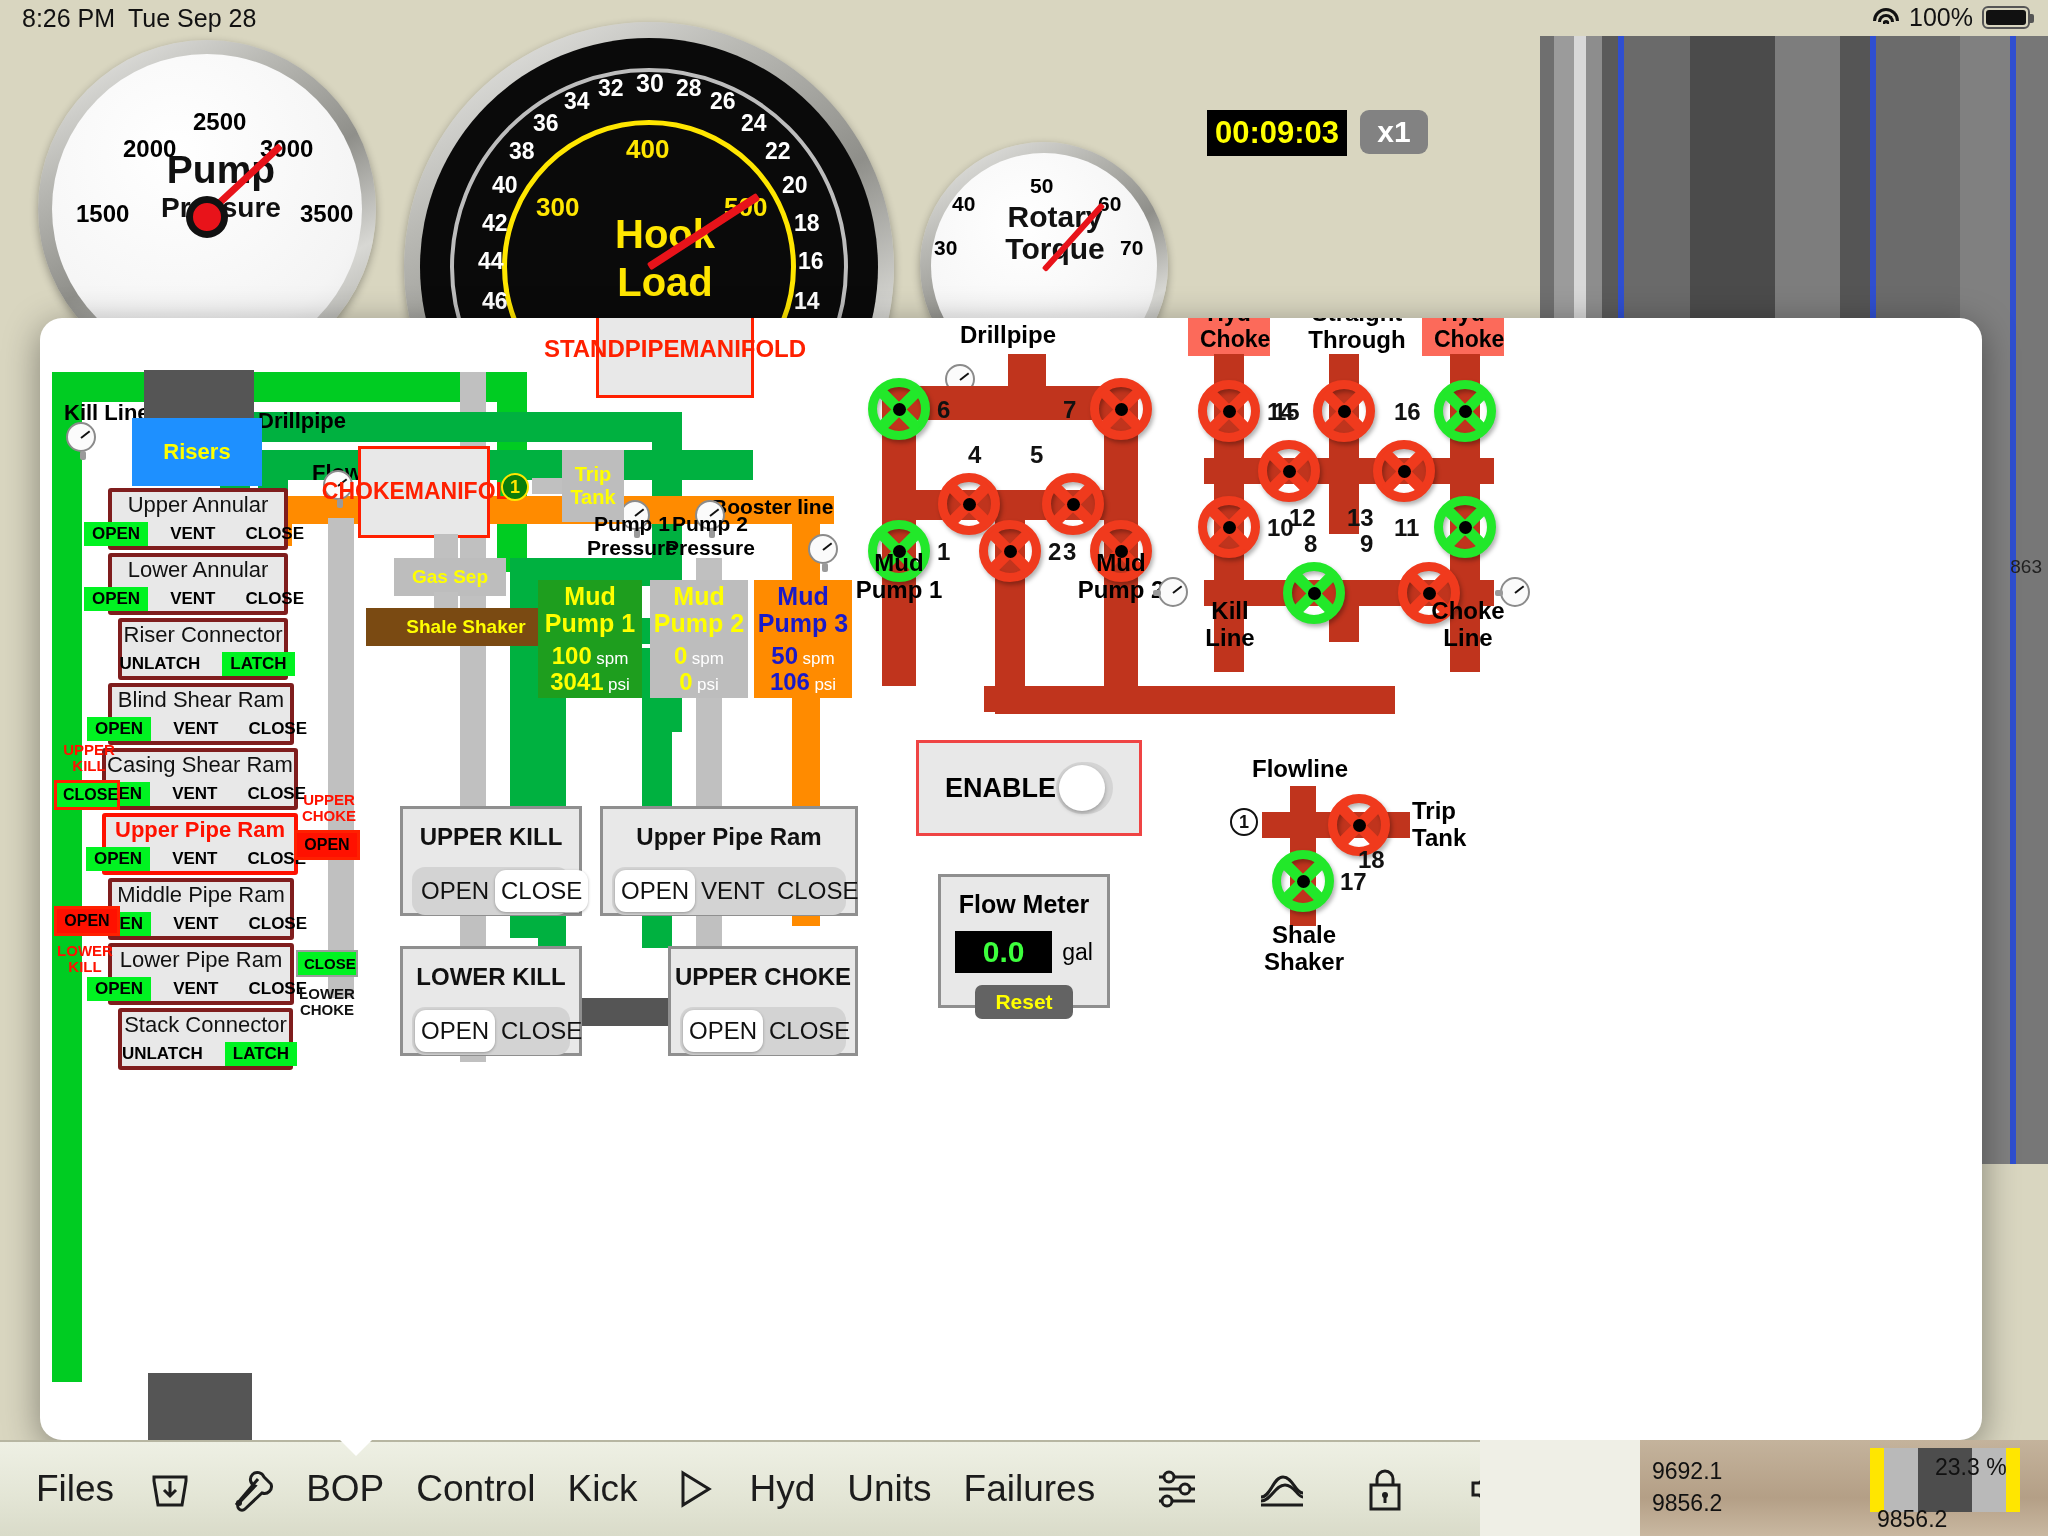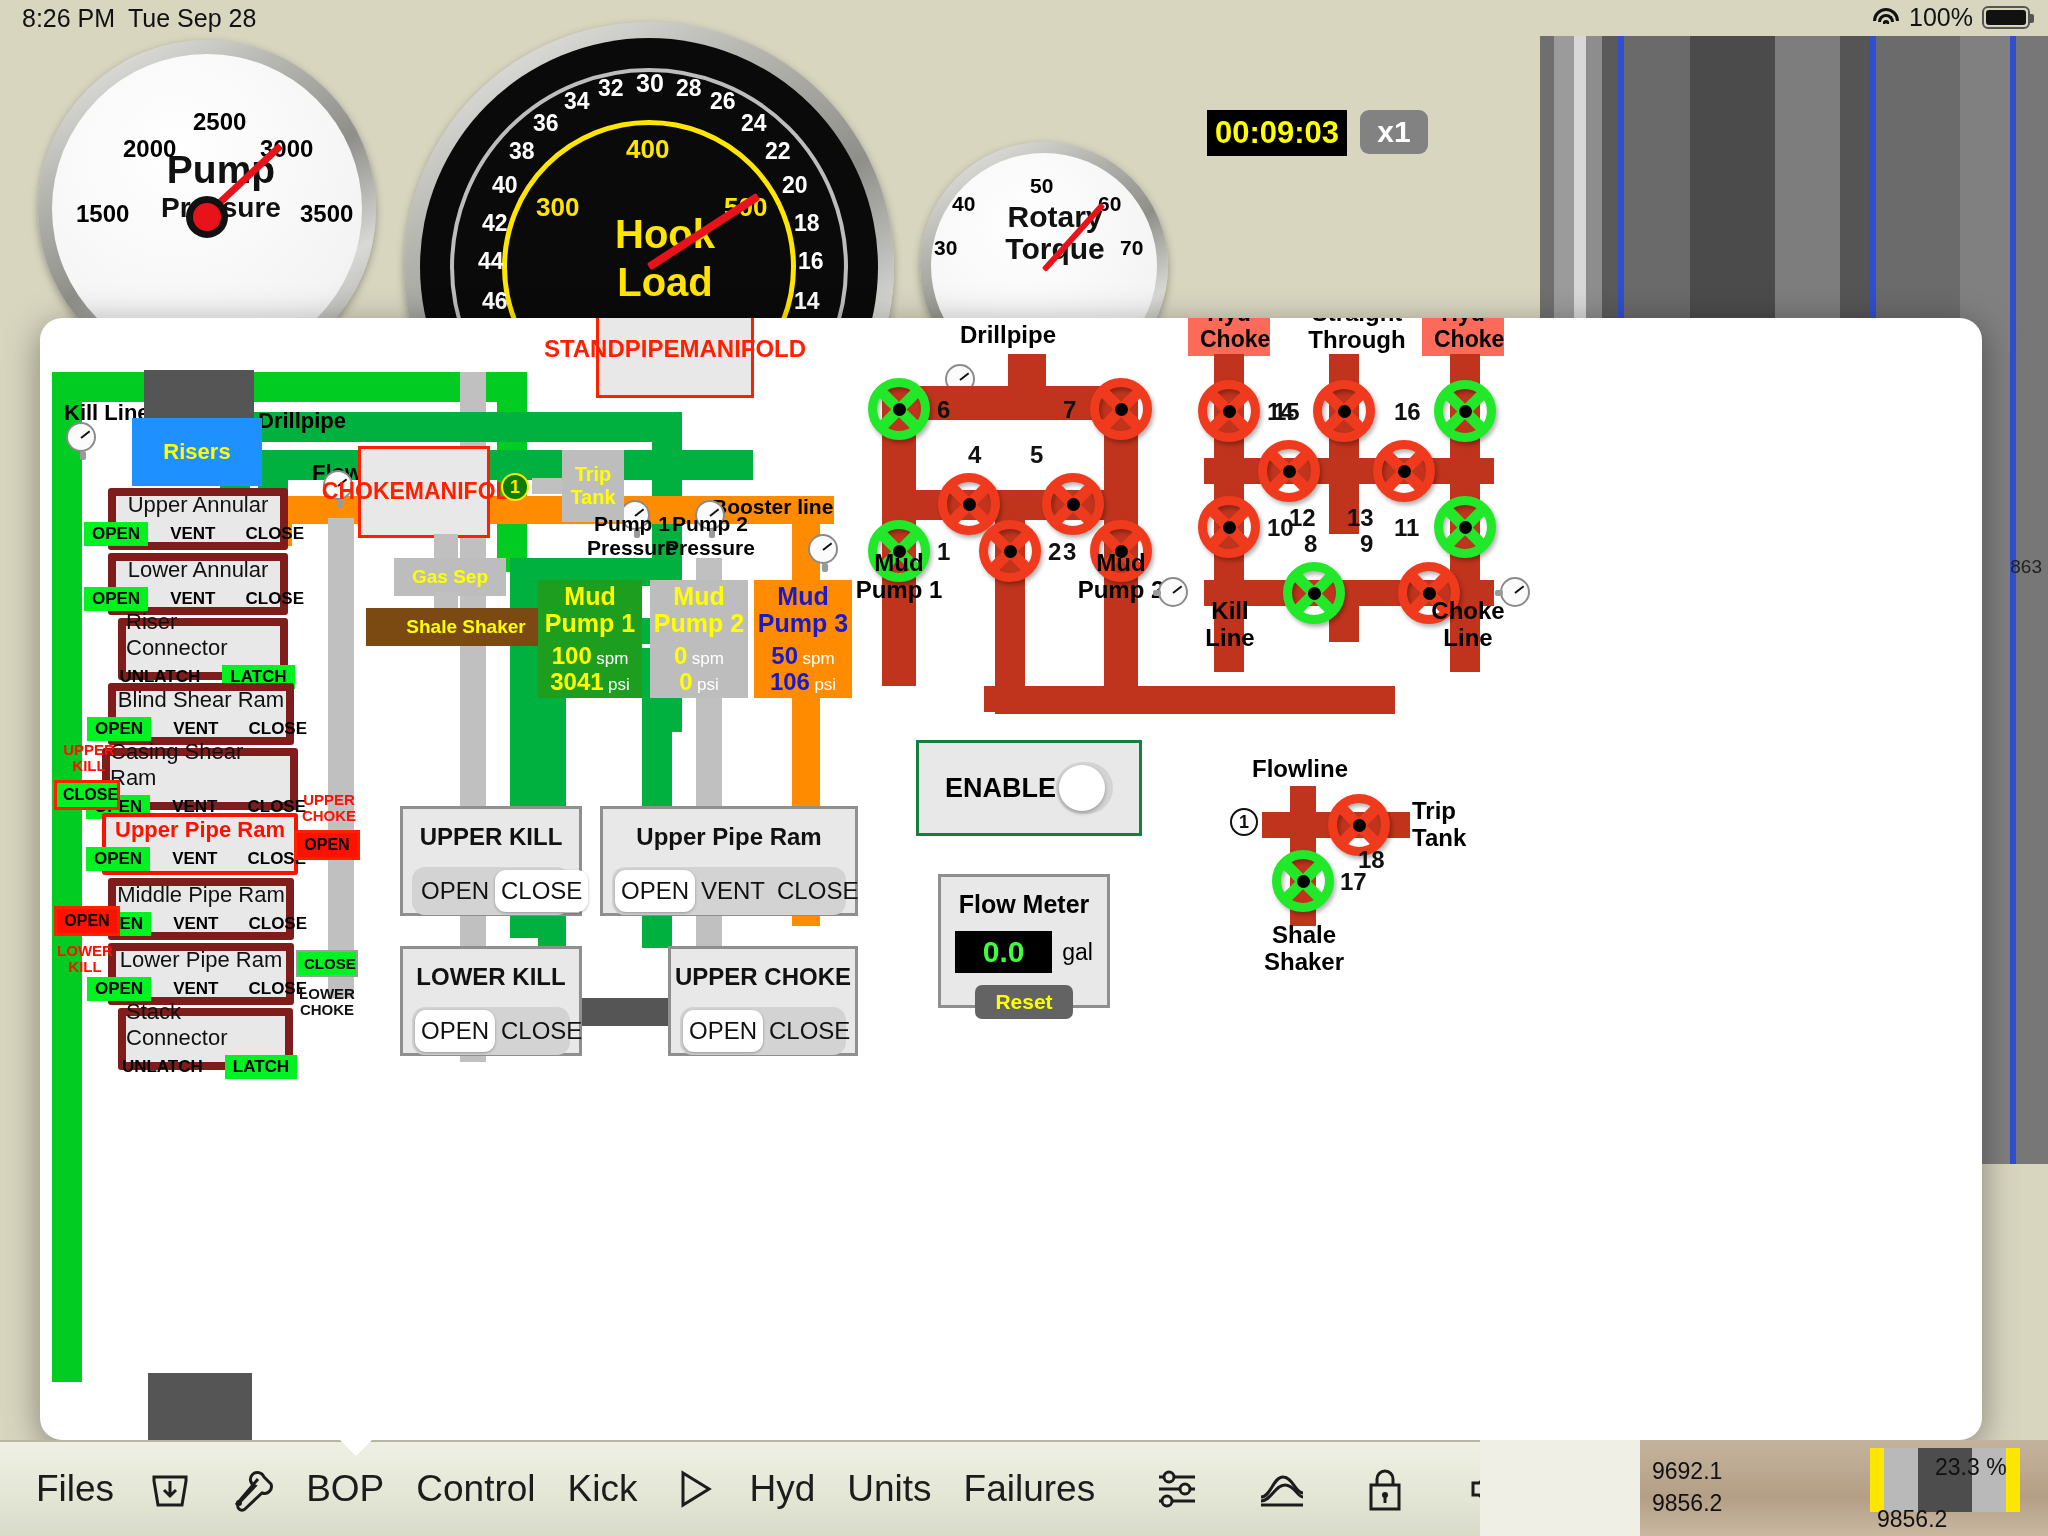--- a/index.html
+++ b/index.html
@@ -80,21 +80,21 @@
   
   .mini-g { position:absolute; width:30px; height:30px; border-radius:50%;
             background:#fbfbfb; border:2.5px solid #8b8b8b; }
   .mini-g::before{ content:""; position:absolute; left:50%; top:50%; width:11px; height:2px; background:#111;
                    transform-origin:0 50%; transform:rotate(-38deg);}
   .mini-g::after{ content:""; position:absolute; left:-7px; top:11px; width:8px; height:6px;
                   background:#9a9a9a; border-radius:2px;}
   .mini-g.stem::after{ left:12px; top:27px; width:6px; height:9px; }
 
   
-  .stackrow { position:absolute; background:#e8e8e8; border:8px solid #7f1d1d; border-radius:3px;
+  .stackrow { position:absolute; background:#e8e8e8; border:4px solid #7f1d1d; border-radius:3px;
               display:flex; flex-direction:column; align-items:center; justify-content:center; }
   .stackrow .title { font-size:22px; color:#111; margin-bottom:4px; }
   .stackrow .opts { display:flex; align-items:center; gap:14px; font-size:17px; font-weight:bold; }
   .stackrow .opt { padding:2px 8px; }
   .stackrow .opt.on { background:#00f321; }
   .stackrow.alarm { border:4px solid #ff1100; }
   .stackrow.alarm .title { color:#ff1100; font-weight:bold; }
 
   
   .sidetag { position:absolute; border:3px solid #ff2000; padding:3px 6px; font-size:16px; font-weight:bold;
@@ -111,21 +111,21 @@
              color:#ff2000; font-weight:bold; text-align:center; line-height:1.18; }
 
   
   .segbox { position:absolute; background:#e8e8e8; border:3px solid #8f8f8f; }
   .segbox .cap { text-align:center; font-size:24px; font-weight:bold; color:#111; margin-top:14px;}
   .seg { margin:16px auto 0; background:#d3d3d3; border-radius:13px; display:flex; padding:3px; }
   .seg .s { flex:1; text-align:center; font-size:24px; padding:7px 6px; border-radius:11px; color:#111;}
   .seg .s.sel { background:#fff; box-shadow:0 1px 3px rgba(0,0,0,.3); }
 
   
-  .enbox{ position:absolute; background:#e8e8e8; border:3px solid #15803d; display:flex; align-items:center;
+  .enbox{ position:absolute; background:#e8e8e8; border:3px solid #ef4444; display:flex; align-items:center;
           justify-content:space-between; padding:16px 26px; }
   .enbox .t{ font-size:27px; font-weight:bold; }
   .toggle{ width:95px; height:52px; border-radius:26px; background:#d4d4d4; position:relative; }
   .toggle .knob{ position:absolute; left:3px; top:3px; width:46px; height:46px; border-radius:50%;
                  background:#fff; box-shadow:0 2px 4px rgba(0,0,0,.28);}
 
   
   .fmbox{ position:absolute; background:#e8e8e8; border:3px solid #8f8f8f; text-align:center; }
   .fmbox .t{ font-size:25px; font-weight:bold; margin-top:13px;}
   .fm-readrow{ display:flex; align-items:center; justify-content:center; gap:10px; margin-top:12px;}

